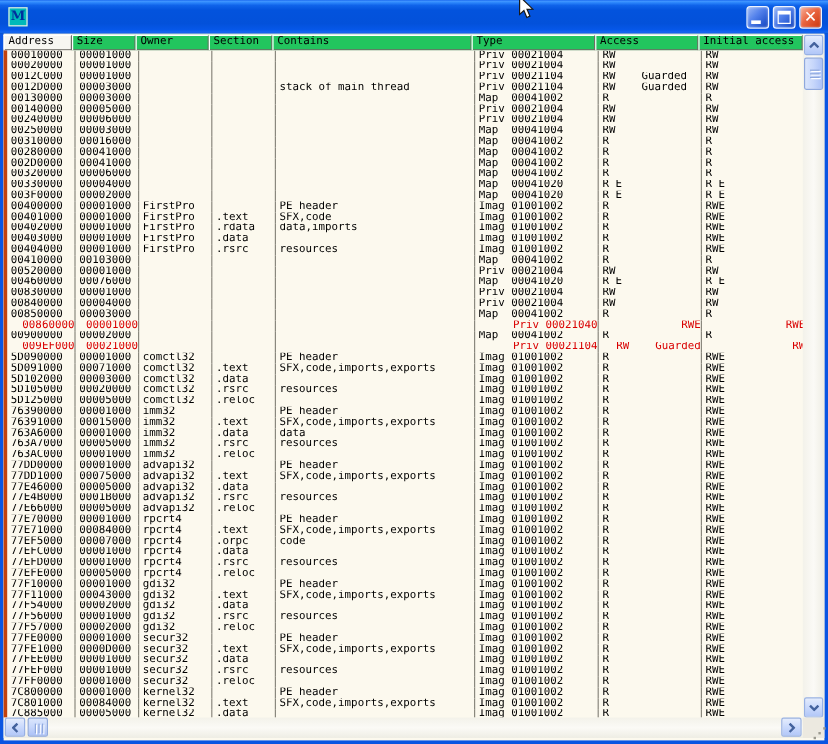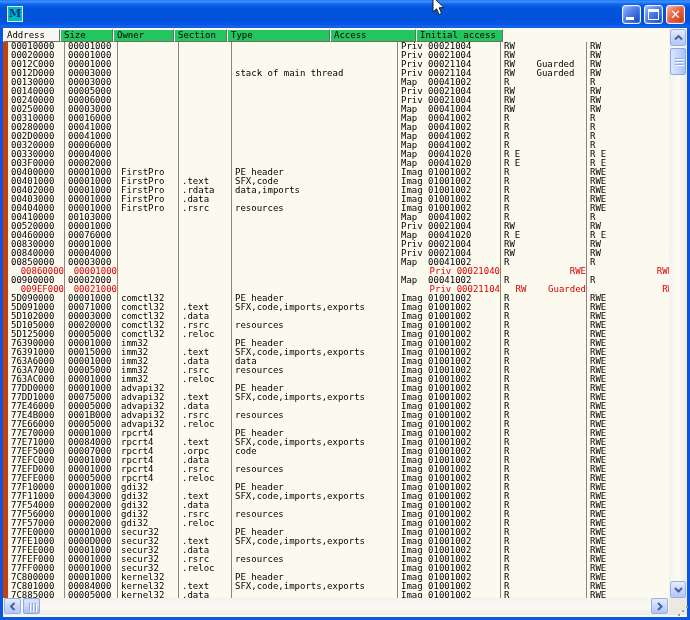--- a/index.html
+++ b/index.html
@@ -48,21 +48,21 @@
     height:13px;flex:none;background:#22c55e;
     border-top:1px solid #ffffff;border-left:1px solid #ffffff;
     border-right:1px solid #6f6d66;border-bottom:1px solid #6f6d66;
     font:9px/11px "DejaVu Sans Mono", monospace;color:#000;
     padding-left:3px;white-space:pre;overflow:hidden;
   }
   .hcell.active{background:#f7f6f1;}
   
   #table-body{
     position:absolute;left:0;top:14px;width:666px;height:556px;
-    overflow:hidden;border-left:5px solid #c2410c;
+    overflow:hidden;border-left:3px solid #c2410c;
     background:#fcf9ee;
   }
   .row{display:flex;height:9px;}
   .cell{
     flex:none;height:9px;overflow:hidden;white-space:pre;
     font:9px/9px "DejaVu Sans Mono", monospace;color:#000;
     padding-left:3px;border-right:1px solid #8a887e;
   }
   .row.red .cell{color:#d90000;text-align:right;}
   .c0{width:57px}.c1{width:53px}.c2{width:61px}.c3{width:53px}
@@ -126,20 +126,21 @@
         <span class="glyph">✕</span>
       </div>
   </div>
 
   <div id="client">
     <div id="header-row">
         <div class="hcell c0 active">Address</div>
         <div class="hcell c1">Size</div>
         <div class="hcell c2">Owner</div>
         <div class="hcell c3">Section</div>
+        <div class="hcell c4">Contains</div>
         <div class="hcell c5">Type</div>
         <div class="hcell c6">Access</div>
         <div class="hcell c7">Initial access</div>
       </div>
     <div id="table-body">
         <div class="row">
           <span class="cell c0">00010000</span>
           <span class="cell c1">00001000</span>
           <span class="cell c2"></span>
           <span class="cell c3"></span>

